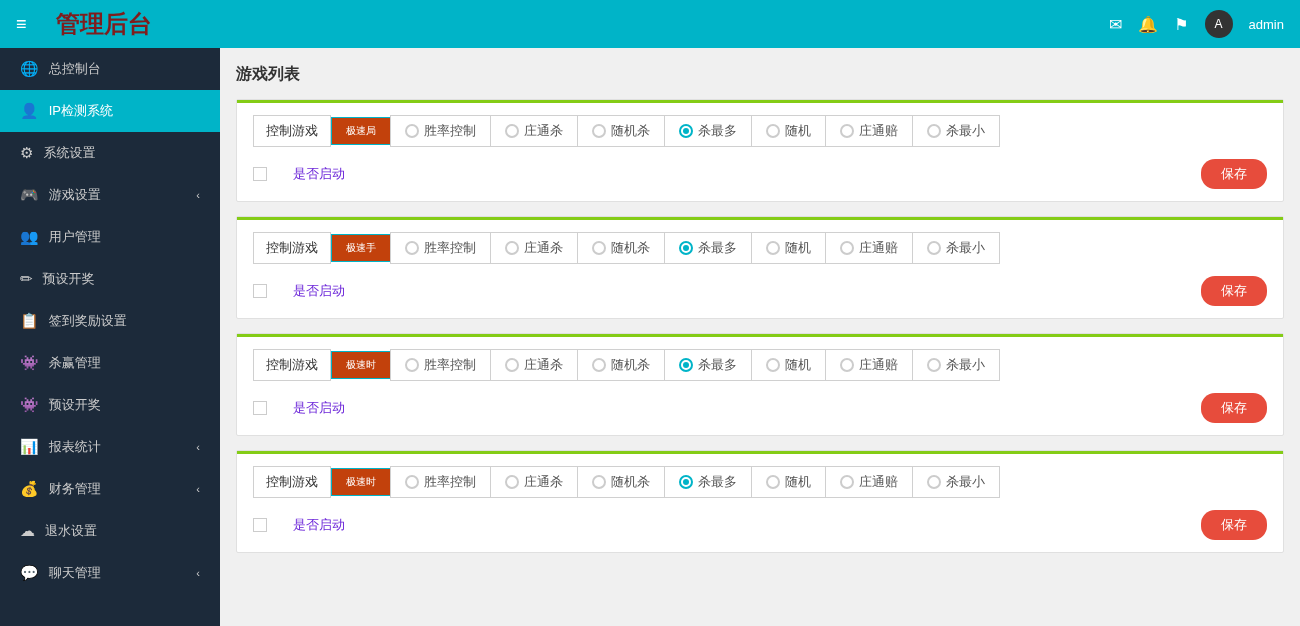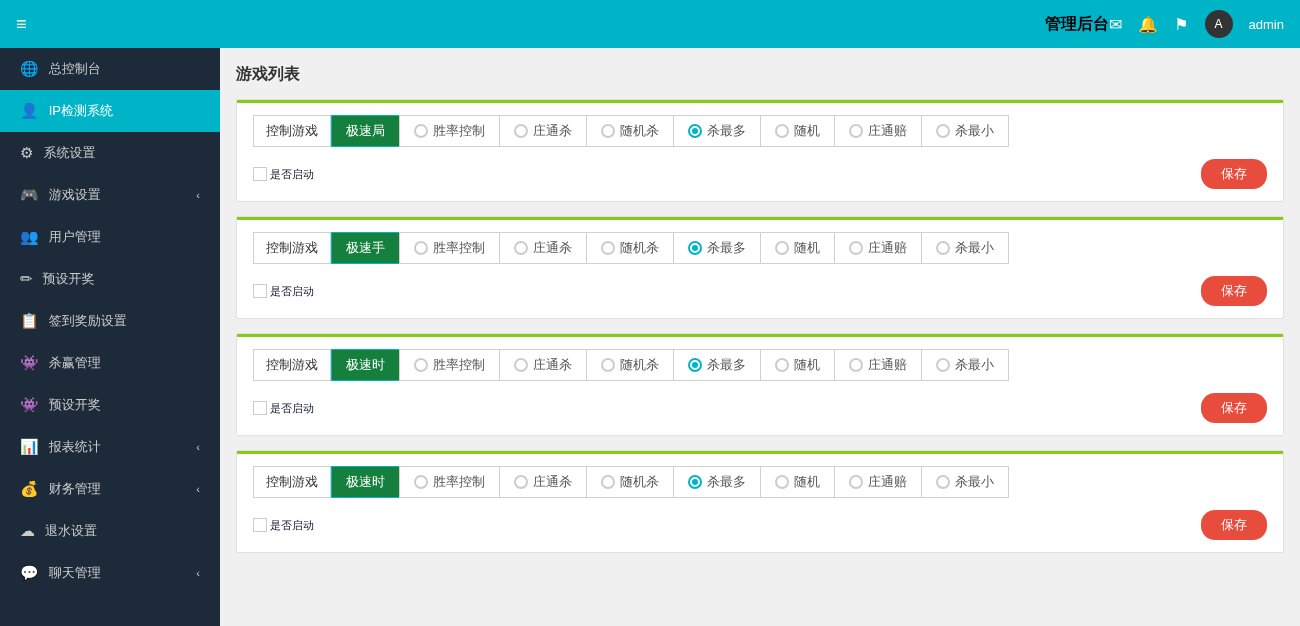--- a/index.html
+++ b/index.html
@@ -9,24 +9,24 @@
     .header {
       background: #00b4c8;
       height: 48px;
       display: flex;
       align-items: center;
       justify-content: space-between;
       padding: 0 16px;
       flex-shrink: 0;
     }
     .header-title {
-      color: #000000;
-      font-size: 16px;
+      color: #7f1d1d;
+      font-size: 24px;
       font-weight: bold;
-      text-align: right;
+      text-align: left;
       flex: 1;
     }
     .header-left {
       width: 40px;
       display: flex;
       align-items: center;
     }
     .hamburger { color: white; font-size: 18px; cursor: pointer; }
     .header-right {
       display: flex;
@@ -127,24 +127,24 @@
     }
     .ctrl-game-label {
       background: white;
       border: 1px solid #d0d0d0;
       padding: 6px 12px;
       font-size: 13px;
       color: #333;
       white-space: nowrap;
     }
     .ctrl-game-badge {
-      background: #15803d;
+      background: #c2410c;
       color: white;
       padding: 6px 14px;
-      font-size: 13px;
+      font-size: 10px;
       border: 1px solid #00b4c8;
       white-space: nowrap;
     }
     .radio-group {
       display: flex;
       align-items: center;
       flex: 1;
       gap: 0;
     }
     .radio-option {
@@ -177,23 +177,23 @@
     }
     .game-card-body {
       padding: 12px 16px;
       display: flex;
       align-items: center;
       justify-content: space-between;
     }
     .enable-row {
       display: flex;
       align-items: center;
-      gap: 3px;
-      color: #0f172a;
-      font-size: 11px;
+      gap: 26px;
+      color: #6d28d9;
+      font-size: 13px;
     }
     .checkbox {
       width: 14px; height: 14px;
       border: 1px solid #ccc;
       background: white;
       display: inline-block;
     }
     .save-btn {
       background: #e74c3c;
       color: white;

